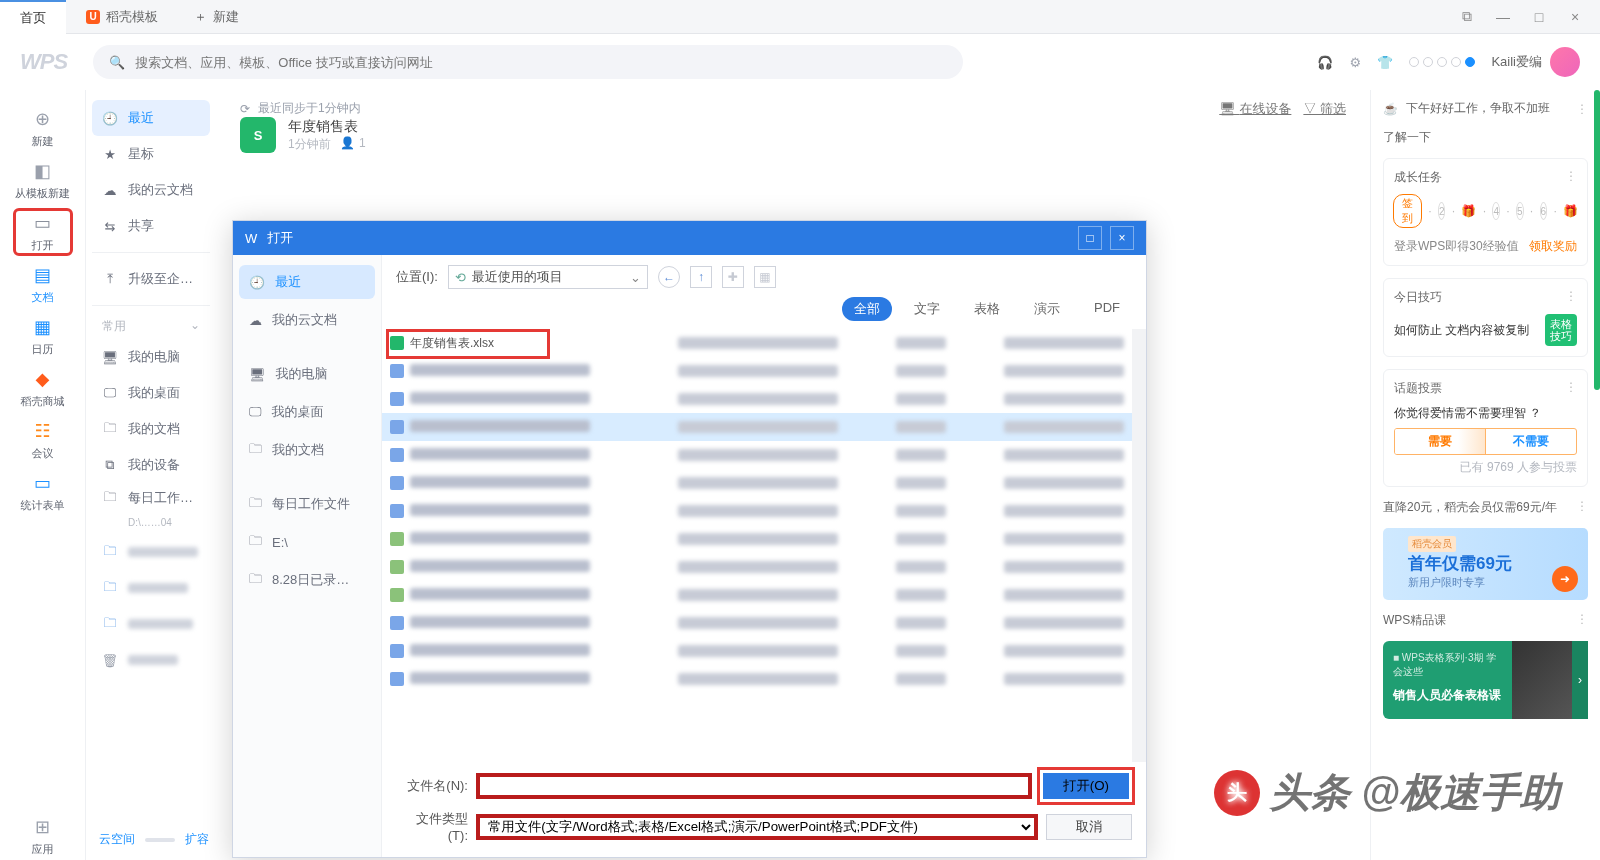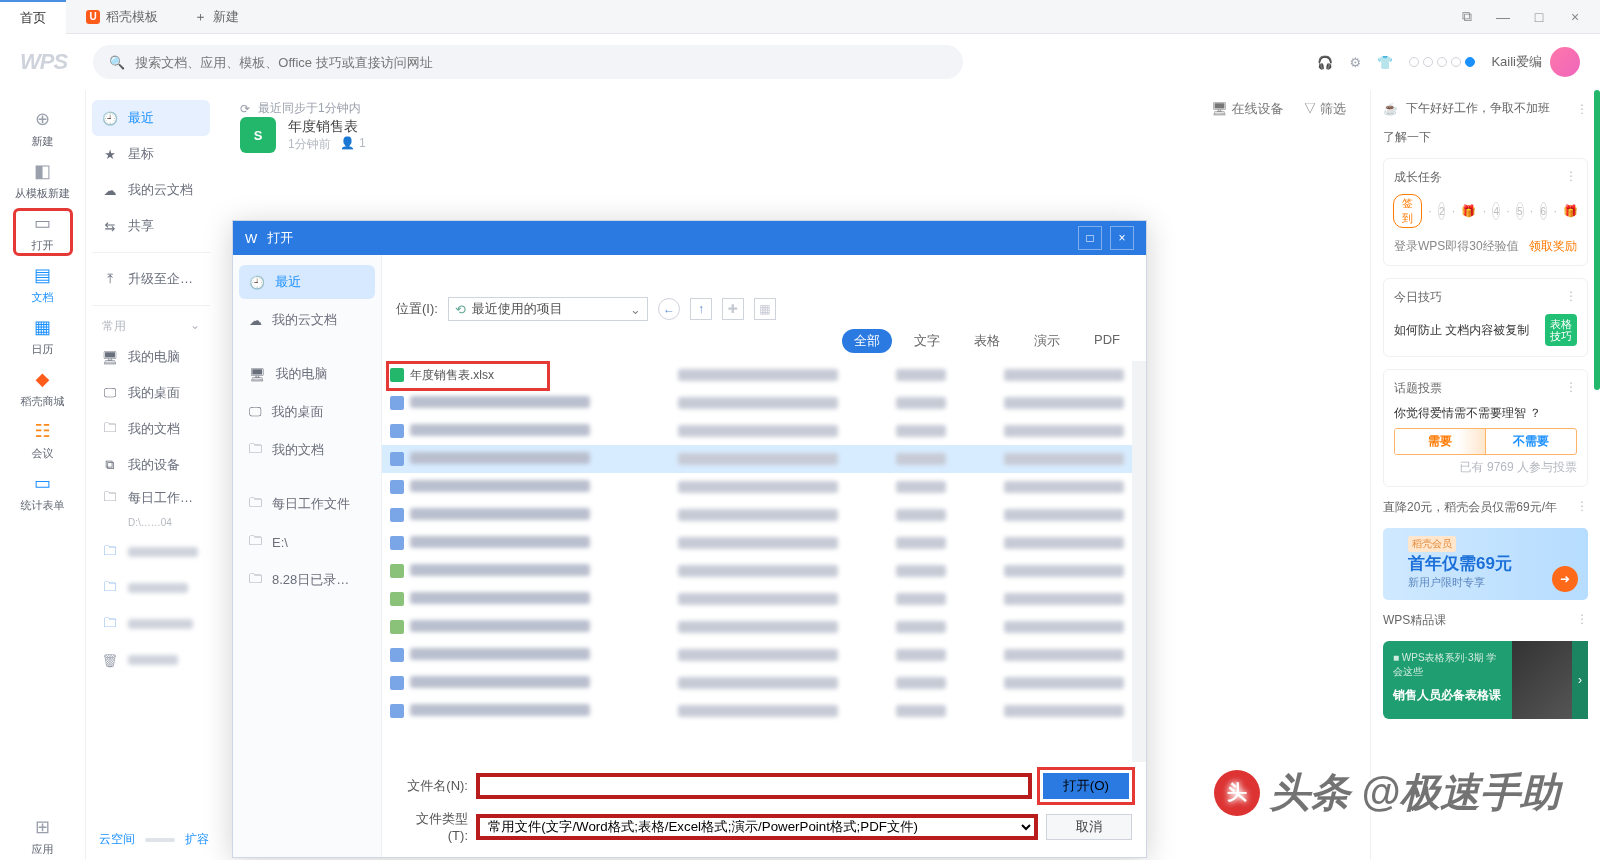--- a/index.html
+++ b/index.html
@@ -33,21 +33,21 @@
 
 .col2{ width:130px; padding:10px 6px; background:#fff; }
 .c2-item{ height:36px; display:flex; align-items:center; gap:10px; padding:0 10px; border-radius:6px; color:#6a6f7c; font-size:13px; }
 .c2-item.active{ background:#e6f0ff; color:#1b90ff; }
 .c2-sep{ height:1px;background:#eef0f3; margin:8px 0; }
 .c2-hdr{ font-size:12px;color:#b4b8c0;padding:4px 10px;display:flex;justify-content:space-between; }
 .c2-foot{position:absolute;bottom:12px;left:94px;width:120px;display:flex;justify-content:space-around;font-size:12px;color:#1b90ff;}
 
 .center{ flex:1; padding:10px 24px; position:relative; }
 .sync-row{ display:flex; align-items:center; color:#9aa0ac; gap:8px; font-size:12px; }
-.tools-right{ position:absolute; right:24px; top:10px; display:flex; gap:20px; color:#777; font-size:13px; }
+.tools-right{ position:absolute; right:24px; top:10px; display:flex; gap:12px; color:#777; font-size:13px;text-decoration:underline; }
 .day-hdr{ color:#9aa0ac; font-size:12px; margin:14px 0 8px; }
 .recent-item{ display:flex; gap:12px; align-items:center; }
 .file-ic{ width:36px;height:36px;border-radius:6px;background:#23b76b;color:#fff;display:flex;align-items:center;justify-content:center;font-weight:700; }
 .ri-name{font-size:14px;color:#444;}
 .ri-meta{font-size:12px;color:#b4b8c0;display:flex;gap:10px;}
 
 .railR{ width:230px; border-left:1px solid #eef0f3; padding:10px 12px; display:flex; flex-direction:column; gap:12px; font-size:12px; overflow:hidden;}
 .rR-top{ display:flex; align-items:center; gap:8px; color:#666; }
 .panel{ border:1px solid #eef0f3; border-radius:6px; padding:10px; }
 .panel-h{ display:flex; justify-content:space-between; color:#666; margin-bottom:8px; }
@@ -75,21 +75,21 @@
 
 .dialog{ position:absolute; left:232px; top:220px; width:915px; height:calc(100% - 222px); background:#fff; box-shadow:0 4px 28px rgba(0,0,0,.18); border:1px solid #cfd6e4; display:flex; flex-direction:column; }
 .dlg-titlebar{ height:34px; background:#2b7ae2; color:#fff; display:flex; align-items:center; padding:0 12px; gap:10px; font-size:13px; }
 .dlg-titlebar .wc{margin-left:auto;display:flex;gap:8px;}
 .dlg-titlebar .wc span{width:24px;height:24px;display:flex;align-items:center;justify-content:center;border:1px solid rgba(255,255,255,.4);font-size:12px;}
 .dlg-body{ flex:1; display:flex; overflow:hidden; }
 .dlg-side{ width:152px; background:#fafbfc; border-right:1px solid #eef0f3; padding:10px 6px; display:flex; flex-direction:column; gap:4px; }
 .ds-item{ height:34px; display:flex; align-items:center; gap:10px; padding:0 10px; border-radius:6px; color:#6a6f7c; font-size:13px; }
 .ds-item.active{ background:#d7e9ff; color:#1b90ff; font-weight:500; }
 .dlg-main{ flex:1; display:flex; flex-direction:column; }
-.dlg-top{ padding:10px 14px 4px; display:flex; align-items:center; gap:10px; color:#555; font-size:13px;margin-top:32px; }
+.dlg-top{ padding:10px 14px 4px; display:flex; align-items:center; gap:10px; color:#555; font-size:13px; }
 .loc{ border:1px solid #cfd3dc; height:24px; width:200px; display:flex; align-items:center; padding:0 6px; gap:6px; }
 .loc .dd{margin-left:auto;color:#888;}
 .tb-ic{ width:22px;height:22px;border:1px solid #cfd3dc;display:flex;align-items:center;justify-content:center;color:#5b8bd5; font-size:12px;}
 .tb-ic.round{border-radius:50%;}
 .tb-ic.ghost{color:#c6cad3;}
 .filters{ display:flex; gap:10px; padding:4px 14px 8px; justify-content:flex-end; color:#666;}
 .filters span{ padding:3px 12px; border-radius:12px; }
 .filters .on{ background:#2b7ae2; color:#fff; }
 .dlg-cols{ display:flex; border-top:1px solid #e4e6ea; border-bottom:1px solid #e4e6ea; font-size:12px; color:#666; }
 .dlg-cols div{ padding:4px 8px; }

